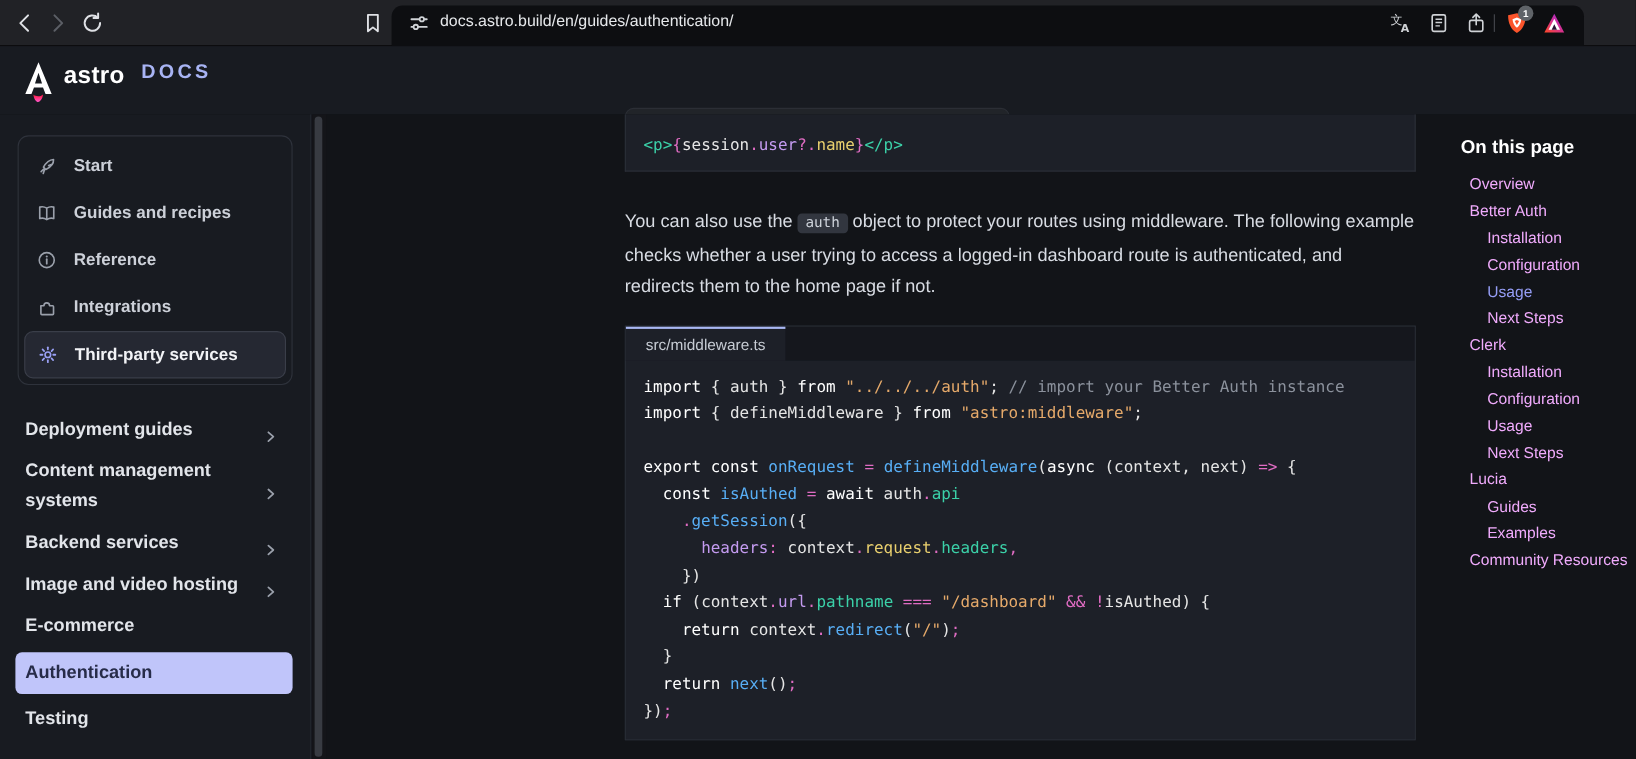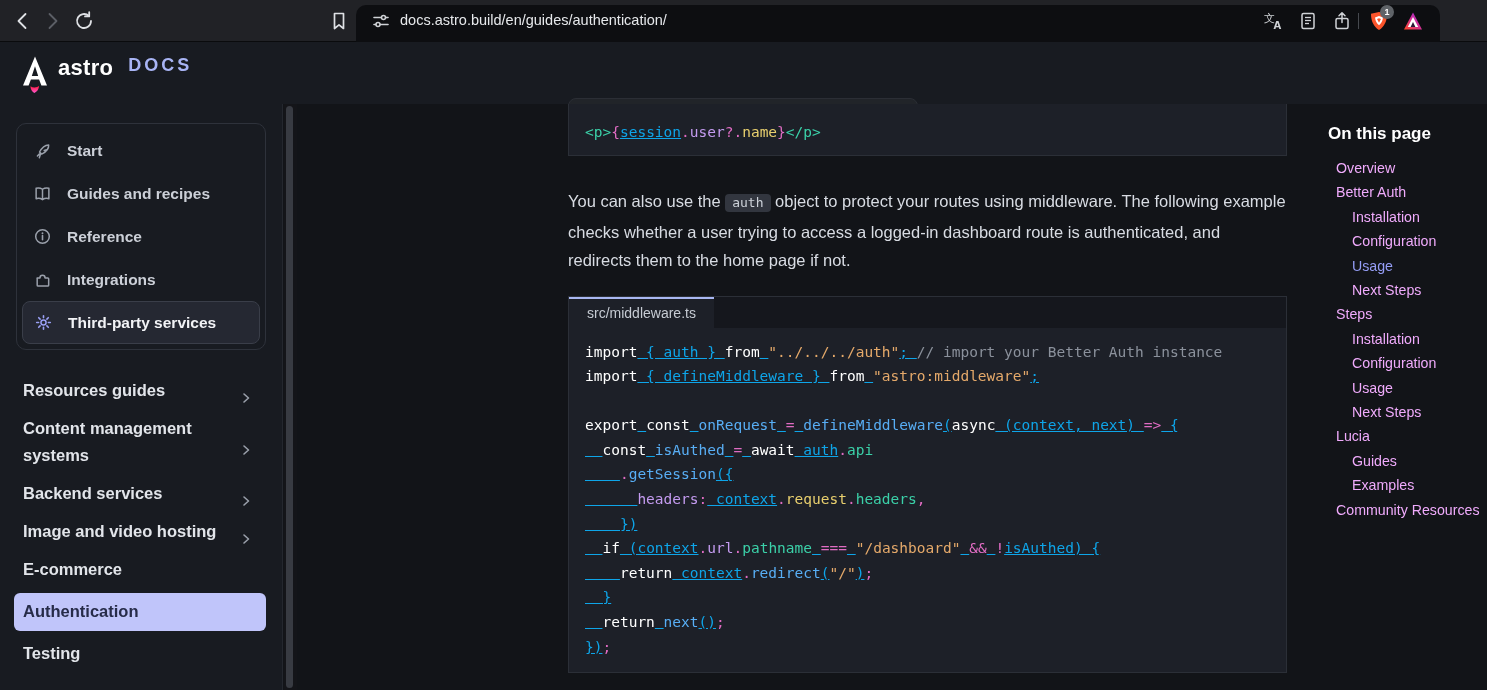--- a/index.html
+++ b/index.html
@@ -64,21 +64,21 @@
   .para { margin-top:31px; font-size:16.5px; line-height:28.5px; color:#d8dce3; }
   .inline-code { background:#32363f; padding:1px 7px 2px; border-radius:4px;
     font-family:"DejaVu Sans Mono", monospace; font-size:13px; color:#ced3da; }
   .frame2 { margin-top:21px; }
   .tabbar { height:31px; background:#15171d; display:flex; }
   .tab { padding:13px 18px; background:#1d2028; border-top:2px solid #a9b7f2;
     display:flex; align-items:center; font-size:14px; color:#c6cbd3; }
   .code-body { padding:12px 0 13px; background:#1d2028; }
 
   
-  .tk-kw  { color:#ffffff; } .tk-pl  { color:#0ea5e9;text-decoration:underline; } .tk-pnk { color:#e06cc3; }
+  .tk-kw  { color:#ffffff; } .tk-pl  { color:#e5e5e5; } .tk-pnk { color:#e06cc3; }
   .tk-str { color:#e5a96a; } .tk-yel { color:#e8cf6e; } .tk-tea { color:#3bd0a8; }
   .tk-blu { color:#58aef5; } .tk-prp { color:#c49bf0; } .tk-com { color:#8b919c; }
 
   
   .toc-heading { margin:20px 0 0 18px; font-size:17px; font-weight:700; color:#ffffff; }
   .toc-list { margin:12px 0 0 26px; }
   .toc-item { font-size:14.2px; line-height:24.4px; color:#f0abfc; cursor:pointer; }
   .toc-item.d2 { padding-left:16px; }
   .toc-item.active { color:#959df5; }
 </style>
@@ -233,21 +233,21 @@
               <line x1="3.5" y1="3.5" x2="4.8" y2="4.8"></line>
               <line x1="11.2" y1="11.2" x2="12.5" y2="12.5"></line>
               <line x1="12.5" y1="3.5" x2="11.2" y2="4.8"></line>
               <line x1="4.8" y1="11.2" x2="3.5" y2="12.5"></line>
             </g>
           </svg></span>
         <span>Third-party services</span>
       </div>
     </div>
   <div class="cats" id="sidebar-categories">
-      <div class="cat"><span>Resources guides</span><span class="chev"><svg width="12" height="12" viewBox="0 0 12 12">
+      <div class="cat"><span>Deployment guides</span><span class="chev"><svg width="12" height="12" viewBox="0 0 12 12">
             <path d="M4 2 L8.5 6 L4 10" fill="none" stroke="currentColor" stroke-width="1.6" stroke-linecap="round" stroke-linejoin="round"></path>
           </svg></span></div>
       <div class="cat"><span>Content management systems</span><span class="chev"><svg width="12" height="12" viewBox="0 0 12 12">
             <path d="M4 2 L8.5 6 L4 10" fill="none" stroke="currentColor" stroke-width="1.6" stroke-linecap="round" stroke-linejoin="round"></path>
           </svg></span></div>
       <div class="cat"><span>Backend services</span><span class="chev"><svg width="12" height="12" viewBox="0 0 12 12">
             <path d="M4 2 L8.5 6 L4 10" fill="none" stroke="currentColor" stroke-width="1.6" stroke-linecap="round" stroke-linejoin="round"></path>
           </svg></span></div>
       <div class="cat"><span>Image and video hosting</span><span class="chev"><svg width="12" height="12" viewBox="0 0 12 12">
             <path d="M4 2 L8.5 6 L4 10" fill="none" stroke="currentColor" stroke-width="1.6" stroke-linecap="round" stroke-linejoin="round"></path>
@@ -292,21 +292,21 @@
 
 <div class="toc">
   <div class="toc-heading">On this page</div>
   <div class="toc-list" id="toc-list">
       <div class="toc-item">Overview</div>
       <div class="toc-item">Better Auth</div>
       <div class="toc-item d2">Installation</div>
       <div class="toc-item d2">Configuration</div>
       <div class="toc-item d2 active">Usage</div>
       <div class="toc-item d2">Next Steps</div>
-      <div class="toc-item">Steps</div>
+      <div class="toc-item">Clerk</div>
       <div class="toc-item d2">Installation</div>
       <div class="toc-item d2">Configuration</div>
       <div class="toc-item d2">Usage</div>
       <div class="toc-item d2">Next Steps</div>
       <div class="toc-item">Lucia</div>
       <div class="toc-item d2">Guides</div>
       <div class="toc-item d2">Examples</div>
       <div class="toc-item">Community Resources</div>
     </div>
 </div>

